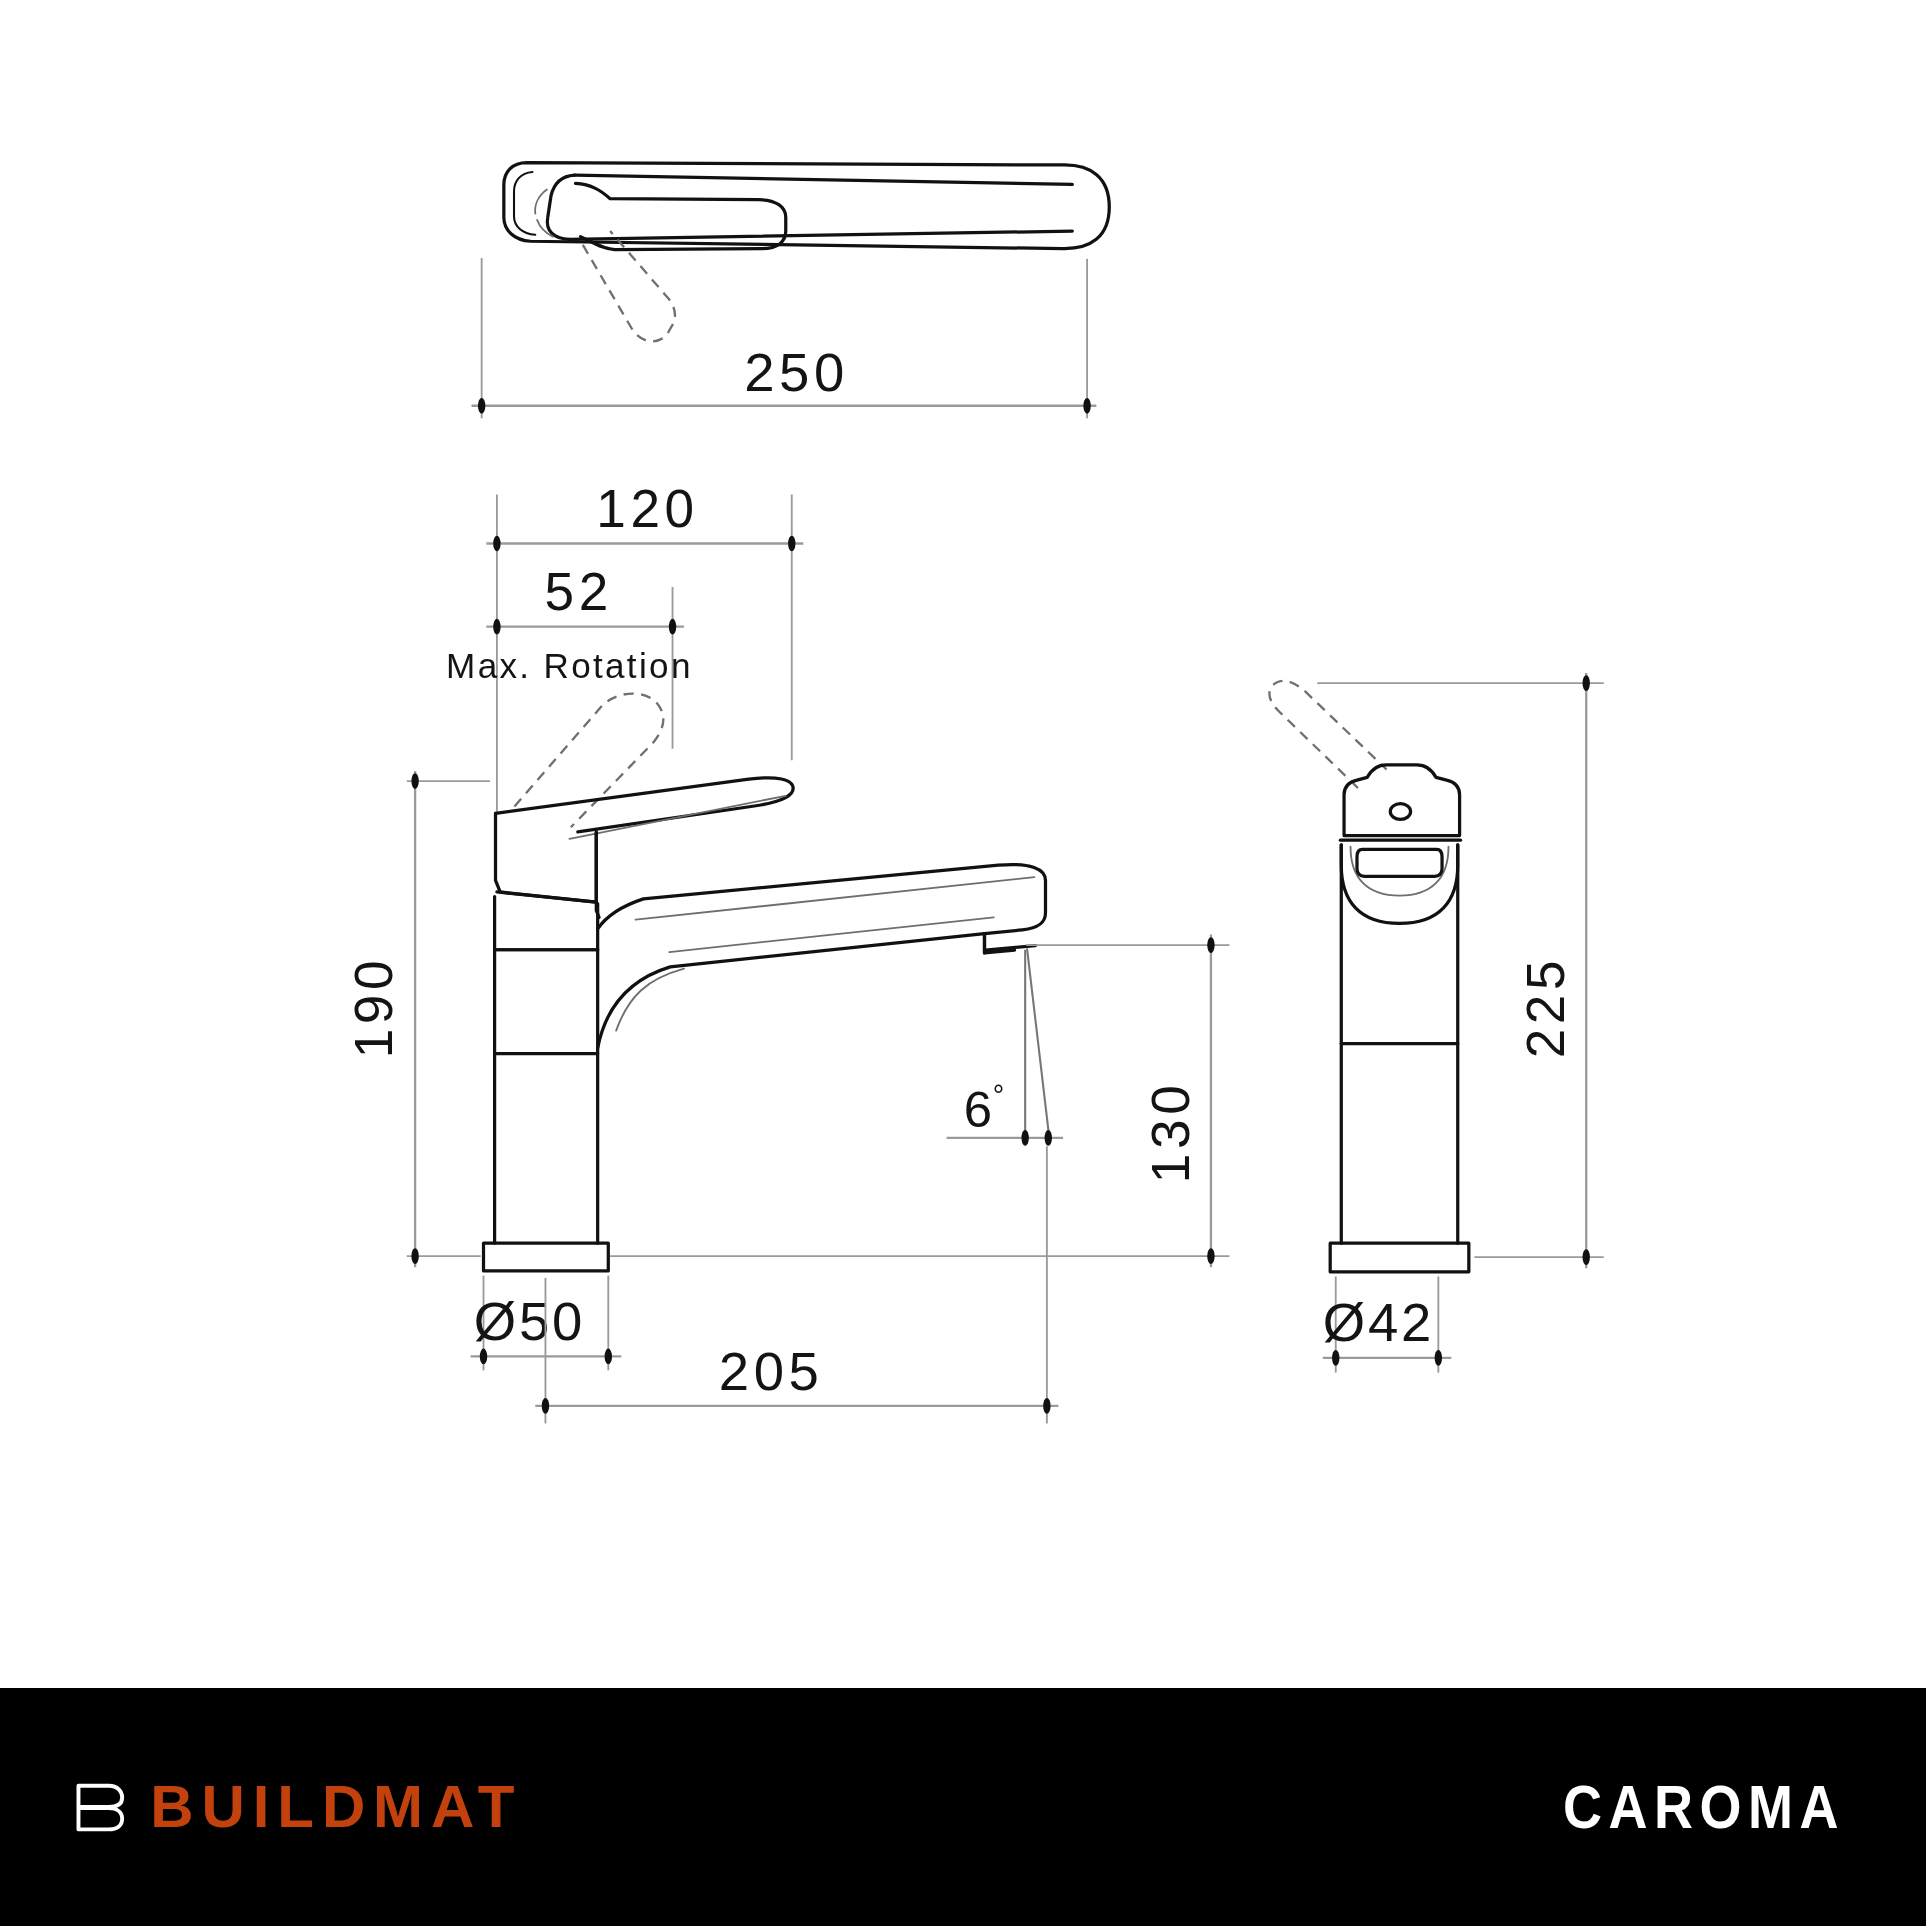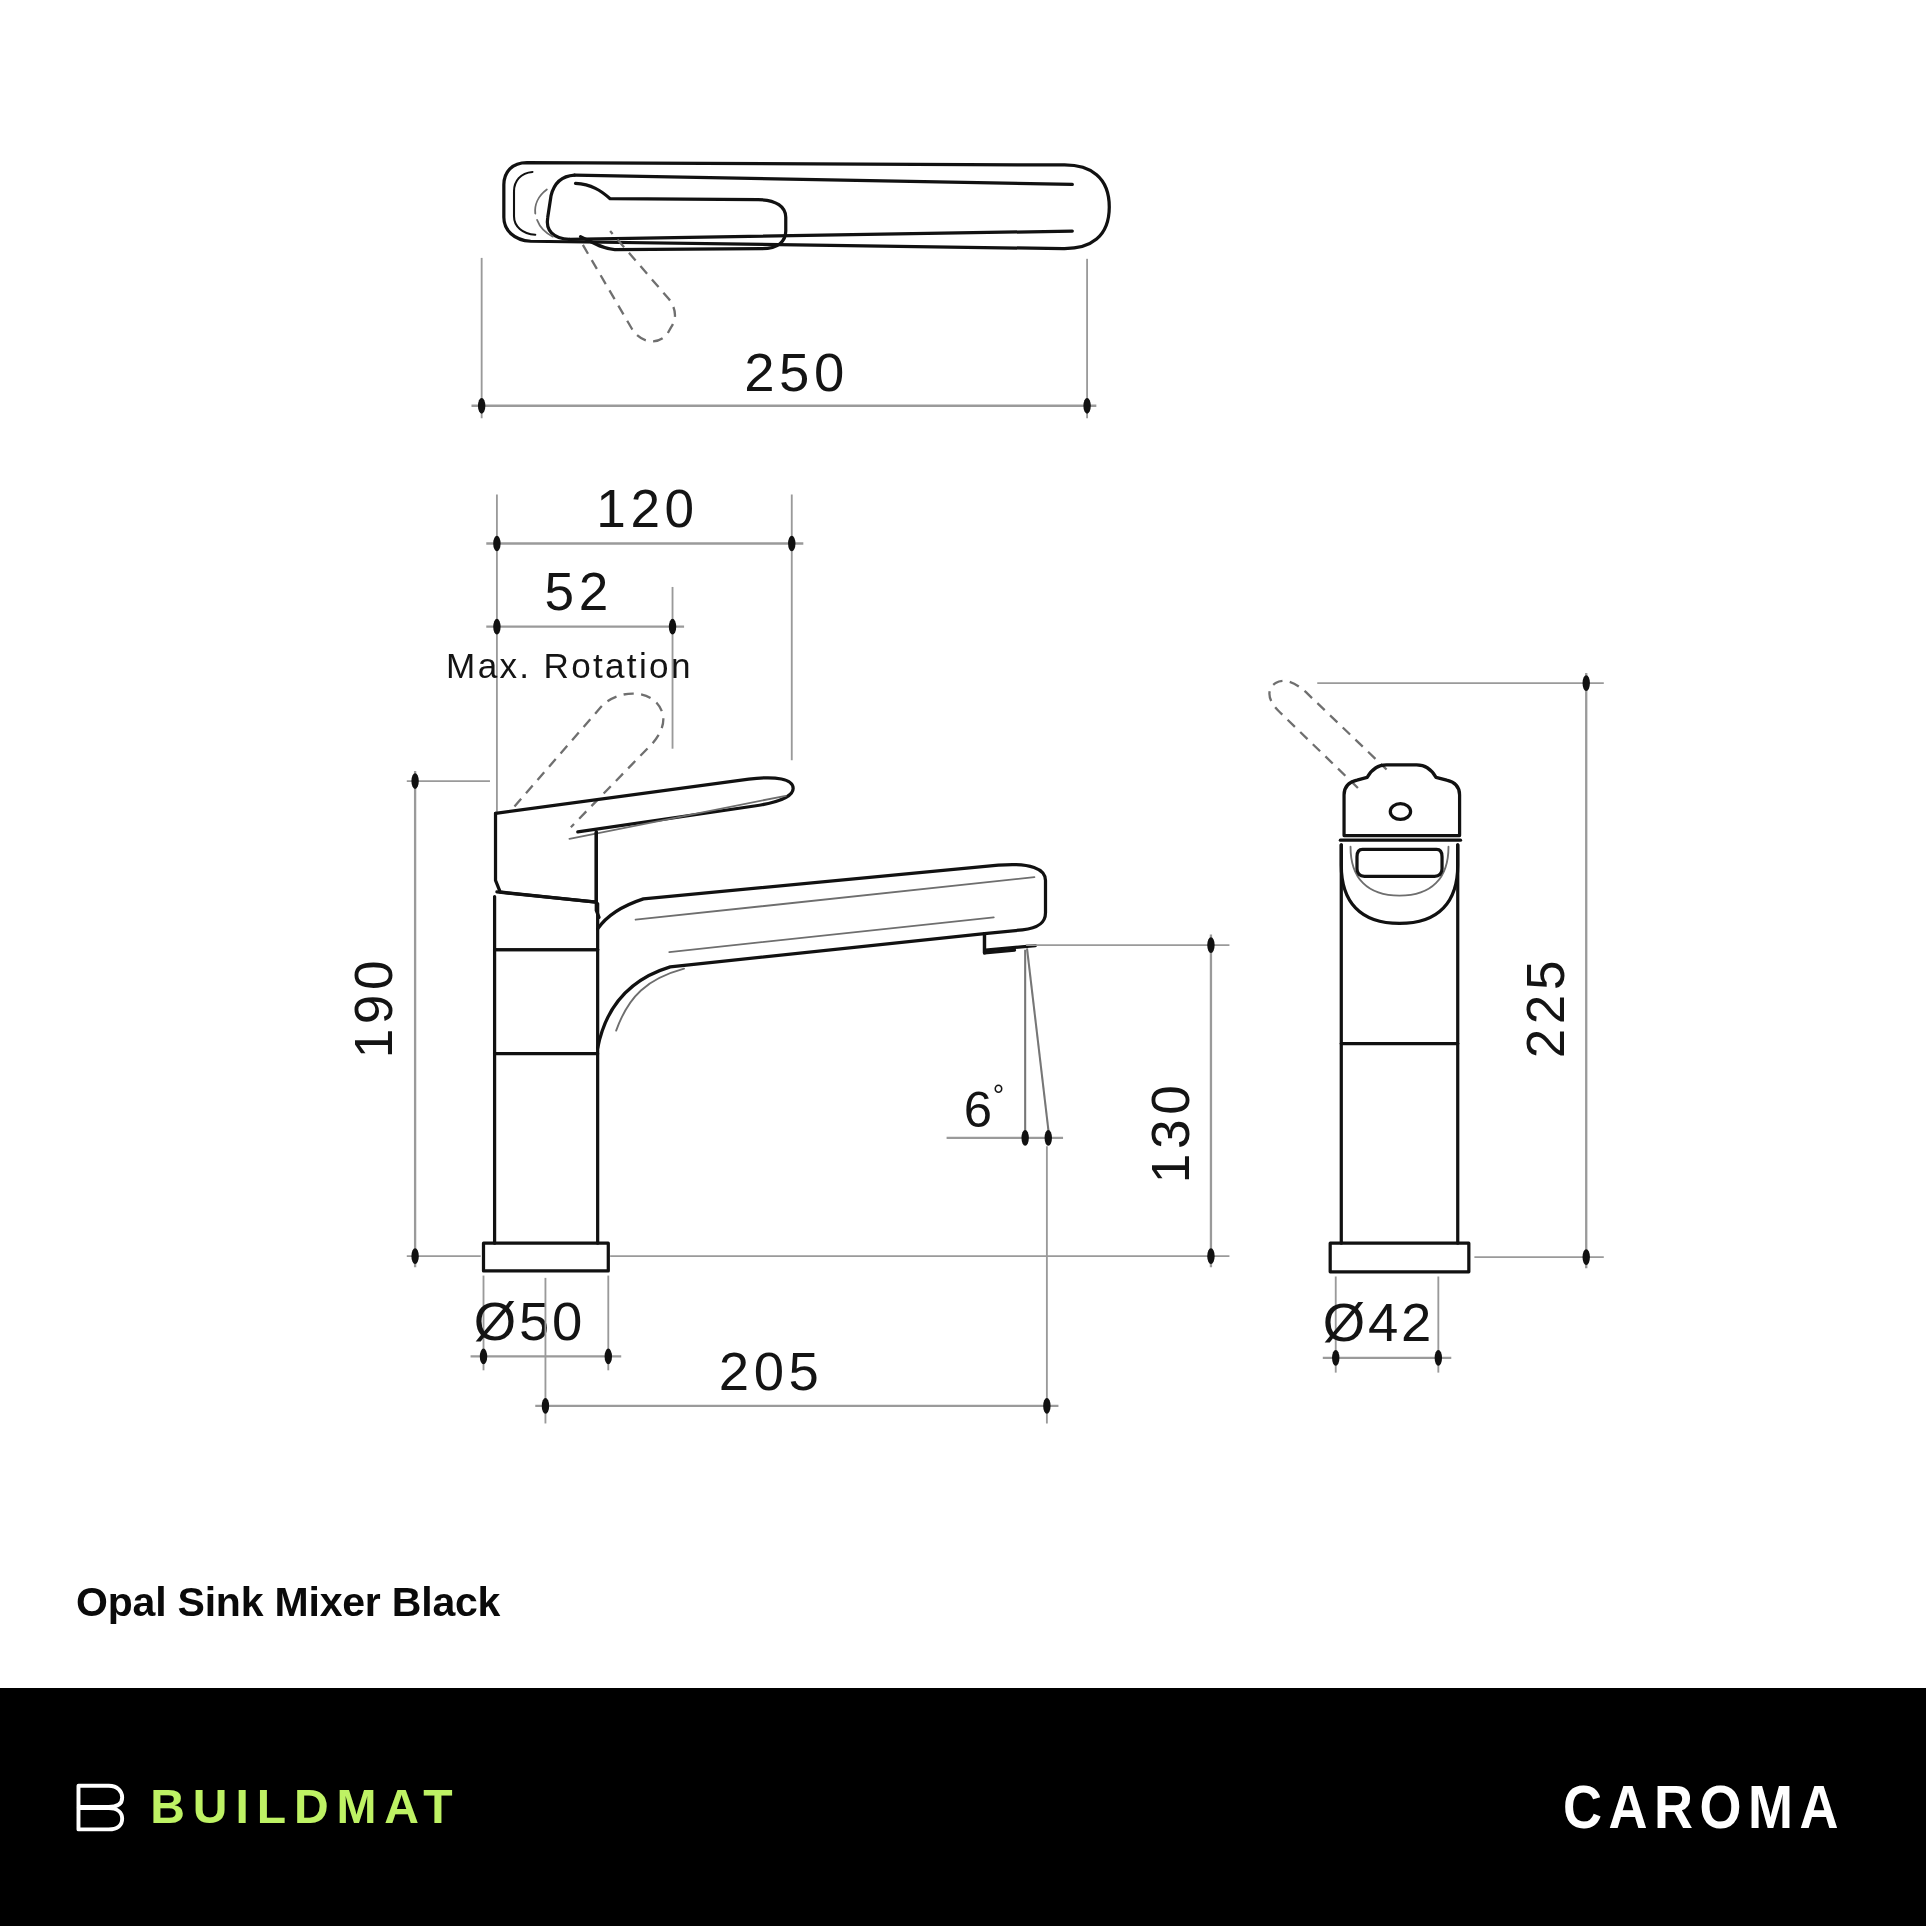--- a/index.html
+++ b/index.html
@@ -61,23 +61,23 @@
     display: flex;
     align-items: center;
     gap: 20.3px;
   }
   #buildmat-mark {
     width: 56px;
     height: 56px;
     flex: 0 0 auto;
   }
   #buildmat-word {
-    color: #bef264;
+    color: #c2410c;
     font-family: "Liberation Sans", sans-serif;
-    font-size: 48px;
+    font-size: 60px;
     font-weight: 700;
     letter-spacing: 7.9px;
     line-height: 1;
     white-space: nowrap;
   }
   #caroma-logo {
     color: #ffffff;
     font-family: "Liberation Sans", sans-serif;
     font-size: 54px;
     font-weight: 700;
@@ -339,23 +339,20 @@
 
       <line class="ext" x1="2890" y1="2762" x2="2890" y2="2970"></line>
       <line class="ext" x1="3112" y1="2762" x2="3112" y2="2970"></line>
       <line class="dim" x1="2862" y1="2938" x2="3140" y2="2938"></line>
       <use href="#dtick" x="2890" y="2938"></use>
       <use href="#dtick" x="3112" y="2938"></use>
       <text class="dimtxt" x="2862" y="2902" font-size="118" letter-spacing="6">Ø42</text>
     </g>
   </svg>
 
-  <div id="title-block">
-    <div id="product-title">Opal Sink Mixer Black</div>
-  </div>
 
   <div id="footer-bar">
 
     <div id="buildmat-logo">
       <svg id="buildmat-mark" viewBox="0 0 100 100">
         <path d="M 8 12 L 62 12 C 78 12 86 22 86 33 C 86 44 78 50 62 50 L 8 50 Z" fill="none" stroke="#ffffff" stroke-width="7" stroke-linejoin="round"></path>
         <path d="M 8 52 L 62 52 C 78 52 86 60 86 71 C 86 82 78 90 62 90 L 8 90 Z" fill="none" stroke="#ffffff" stroke-width="7" stroke-linejoin="round"></path>
       </svg>
       <div id="buildmat-word">BUILDMAT</div>
     </div>

